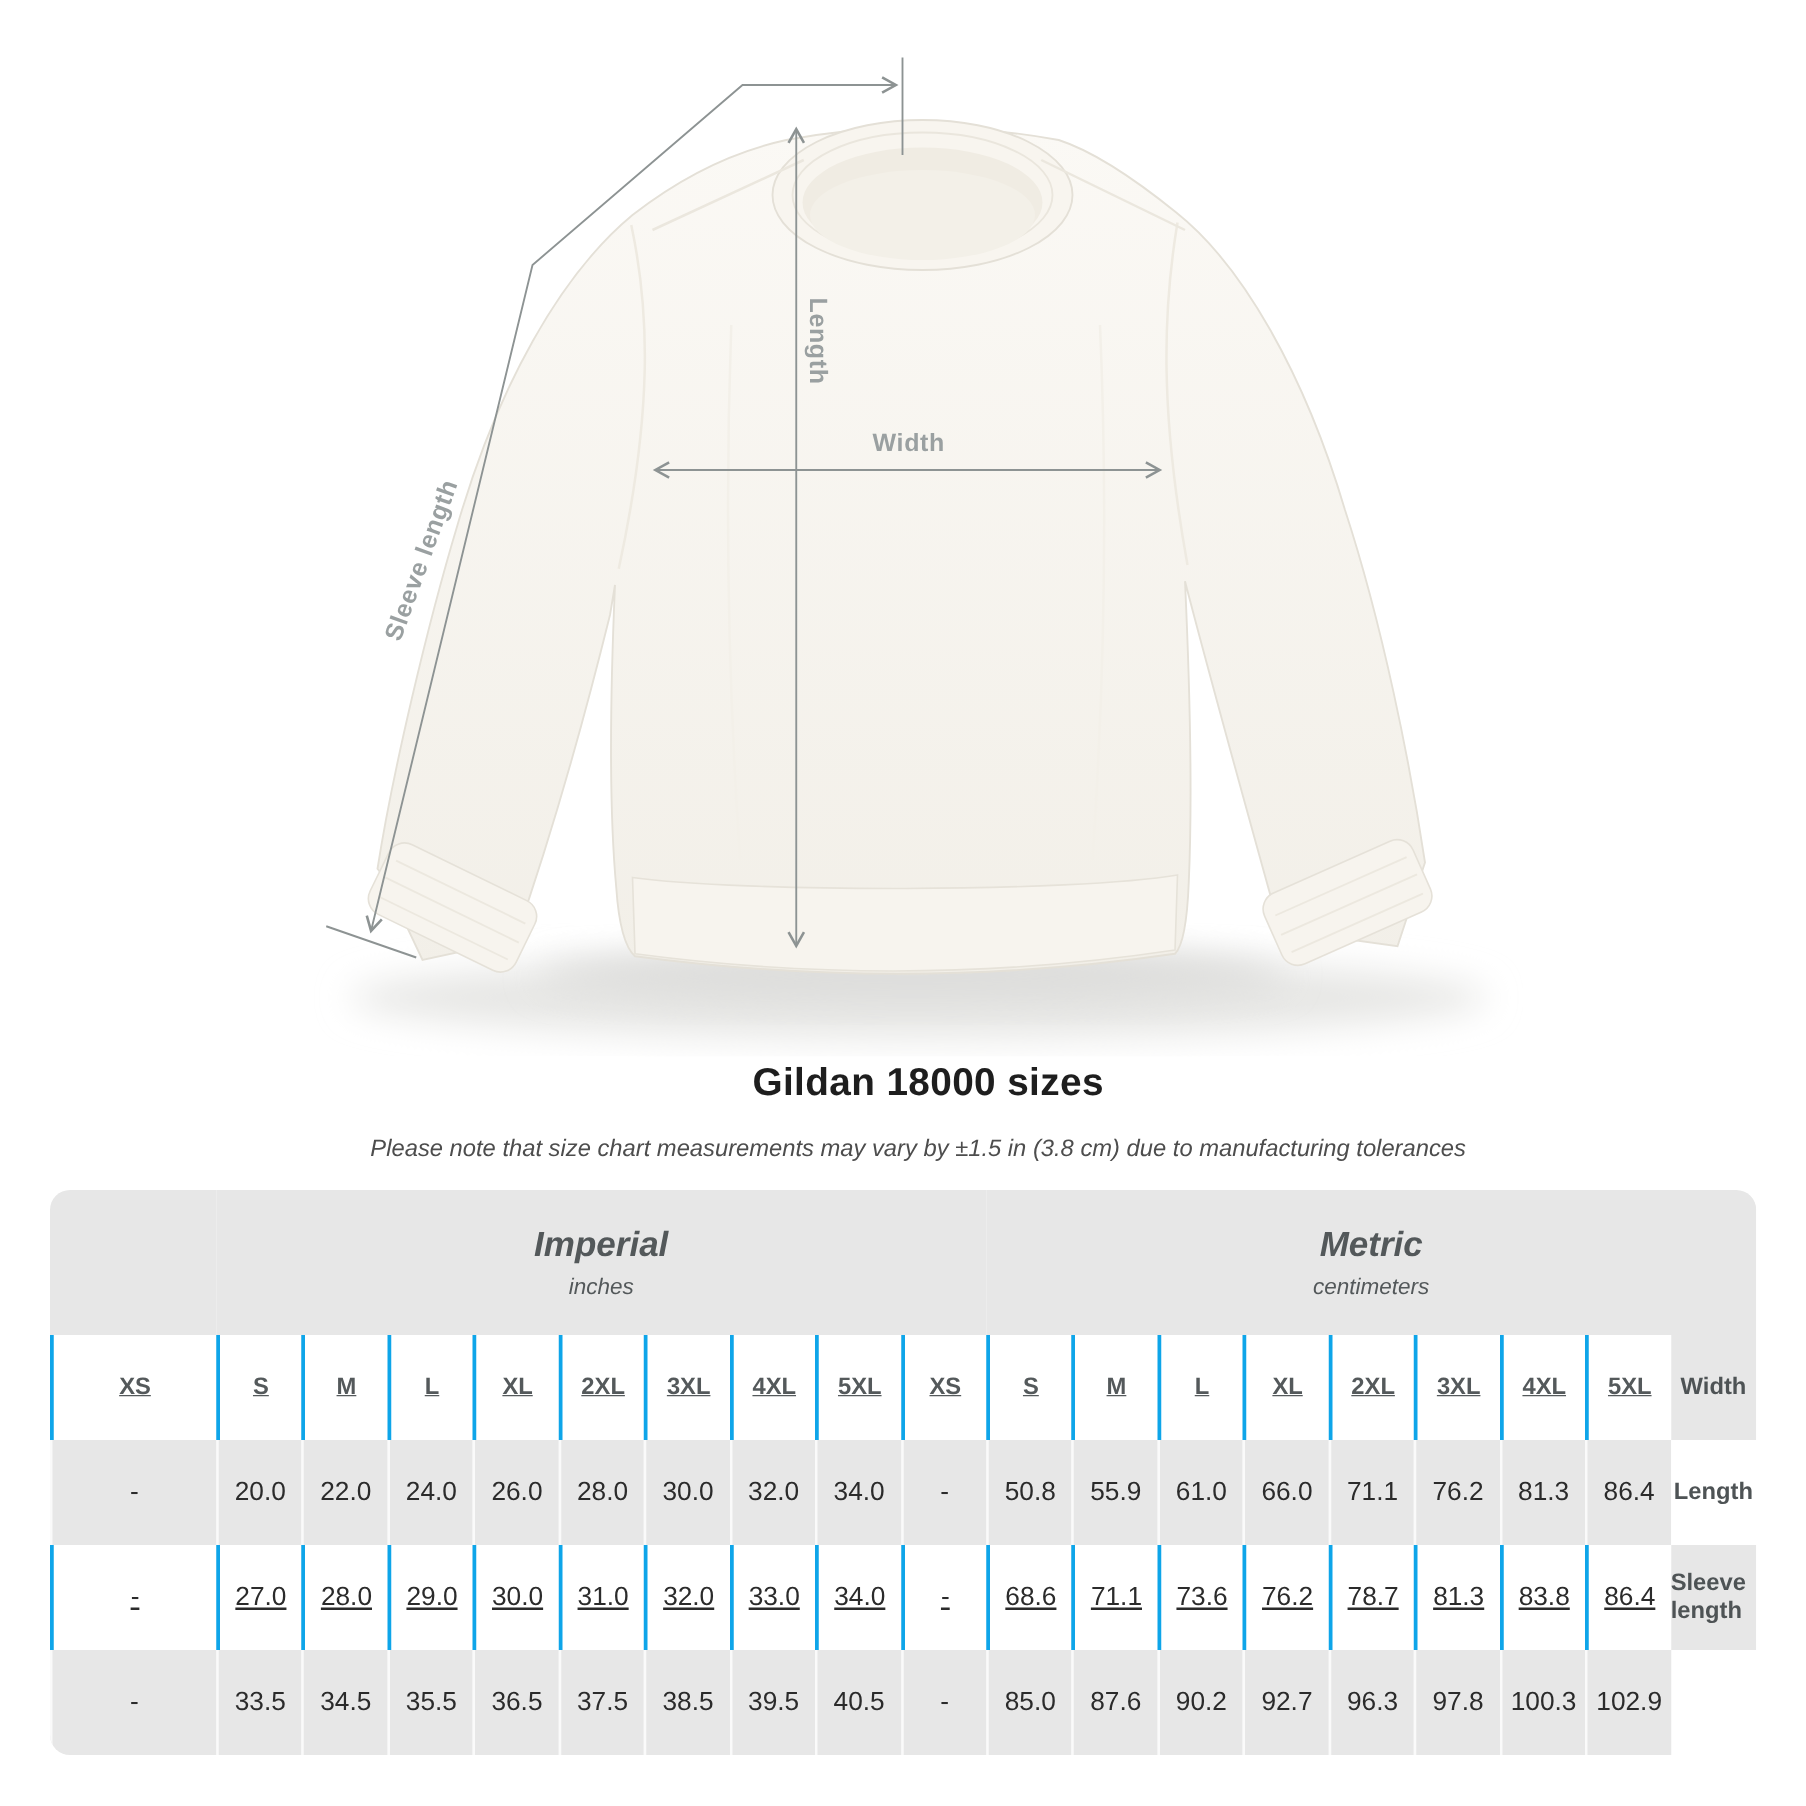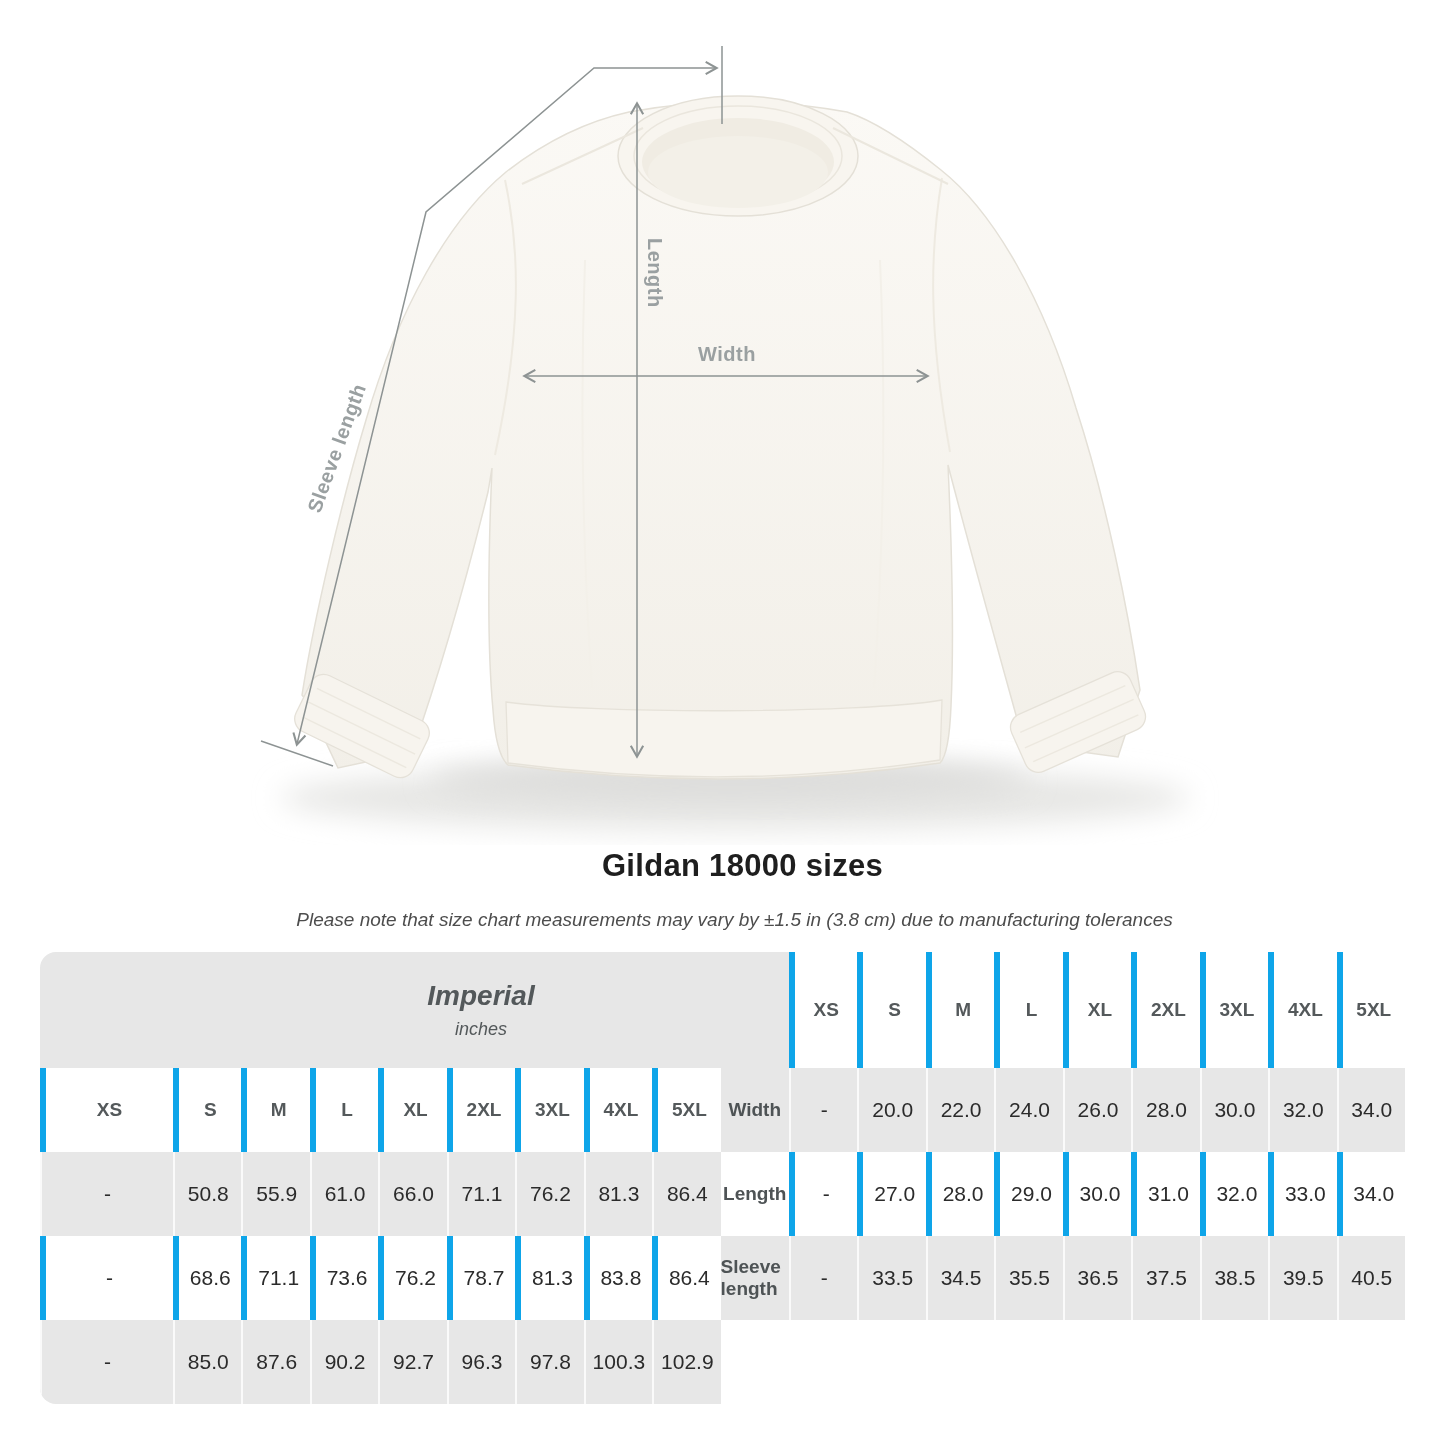--- a/index.html
+++ b/index.html
@@ -19,21 +19,21 @@
         box-sizing:border-box;min-width:0;}
   .band{background:#e7e7e7;}
   .gname{font-size:28px;font-weight:700;font-style:italic;color:#53585a;}
   .gunit{font-size:18px;font-style:italic;color:#53585a;margin-top:7px;}
   .g{background:#e7e7e7;}
   .w{background:#ffffff;}
   .head{font-weight:700;font-size:19px;color:#54595b;}
   .lab{font-weight:700;font-size:19px;color:#4e5355;}
   .val{font-size:21px;color:#2b2b2b;}
   .g.val,.g.head{border-left:2px solid #fafafa;}
-  .w.val,.w.head{border-left:6px solid #0ea5e9;}
+  .w.val,.w.head{border-left:3px solid #0ea5e9;text-decoration:underline;}
   .fs{border-left-width:3px;}
   .ms{border-left-width:4px;}
   .lab{border-left:none;}
 </style>
 </head>
 <body>
 
 <div class="page">
 
   <div class="photo">
@@ -121,20 +121,24 @@
   </div>
 
   <h1 class="page-title">Gildan 18000 sizes</h1>
   <p class="page-subtitle">Please note that size chart measurements may vary by ±1.5 in (3.8 cm) due to manufacturing tolerances</p>
 
   <div class="size-table" id="size-table">
       <div class="cell band"></div>
       <div class="cell band group" style="grid-column: 2 / span 9;">
         <div class="gname">Imperial</div>
         <div class="gunit">inches</div>
+      </div>
+      <div class="cell band group" style="grid-column: 11 / span 9;">
+        <div class="gname">Metric</div>
+        <div class="gunit">centimeters</div>
       </div>
       <div class="cell w head fs">XS</div>
       <div class="cell w head">S</div>
       <div class="cell w head">M</div>
       <div class="cell w head">L</div>
       <div class="cell w head">XL</div>
       <div class="cell w head">2XL</div>
       <div class="cell w head">3XL</div>
       <div class="cell w head">4XL</div>
       <div class="cell w head">5XL</div>

